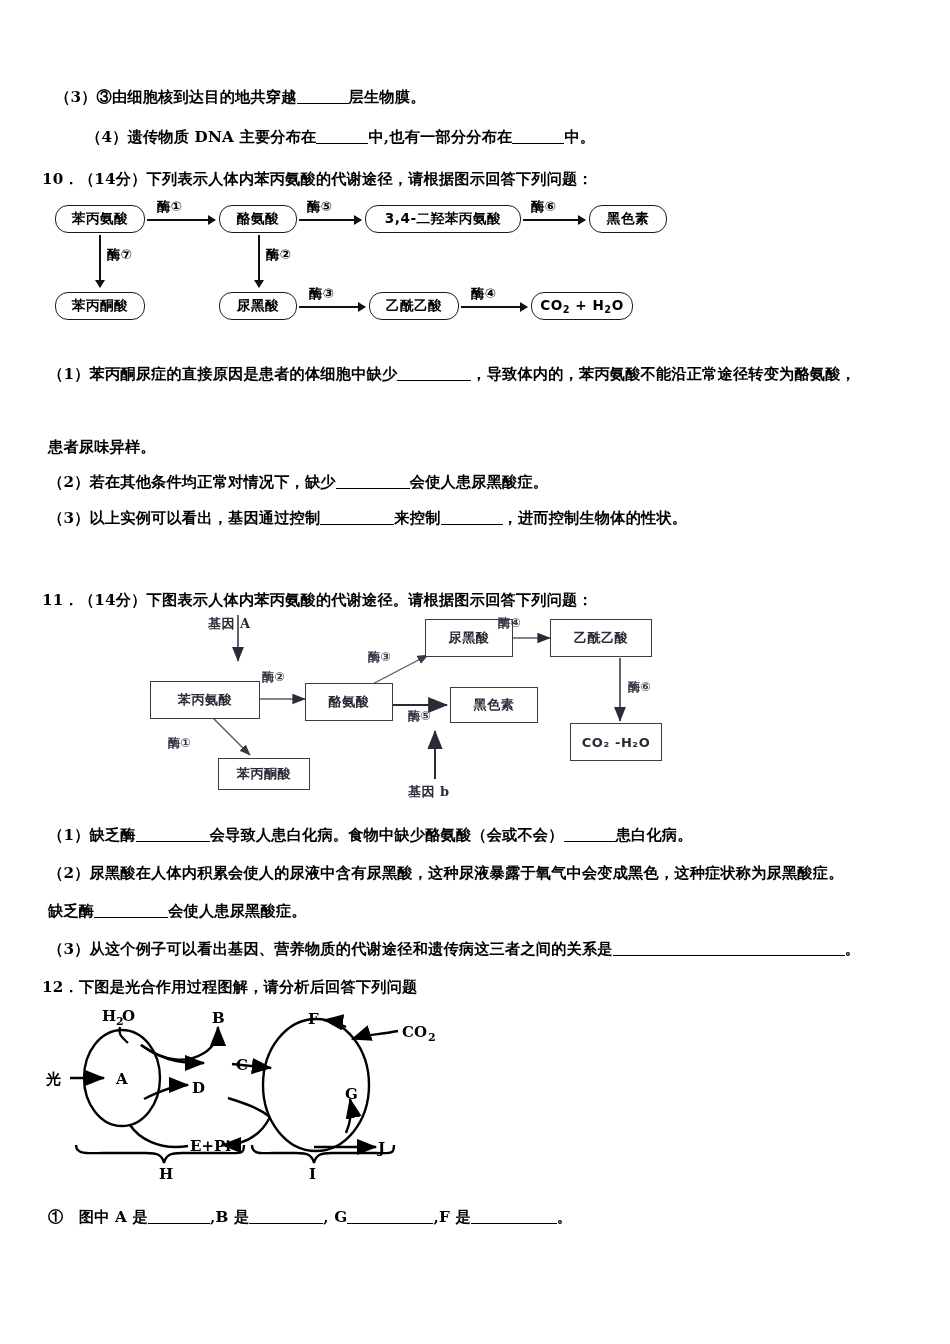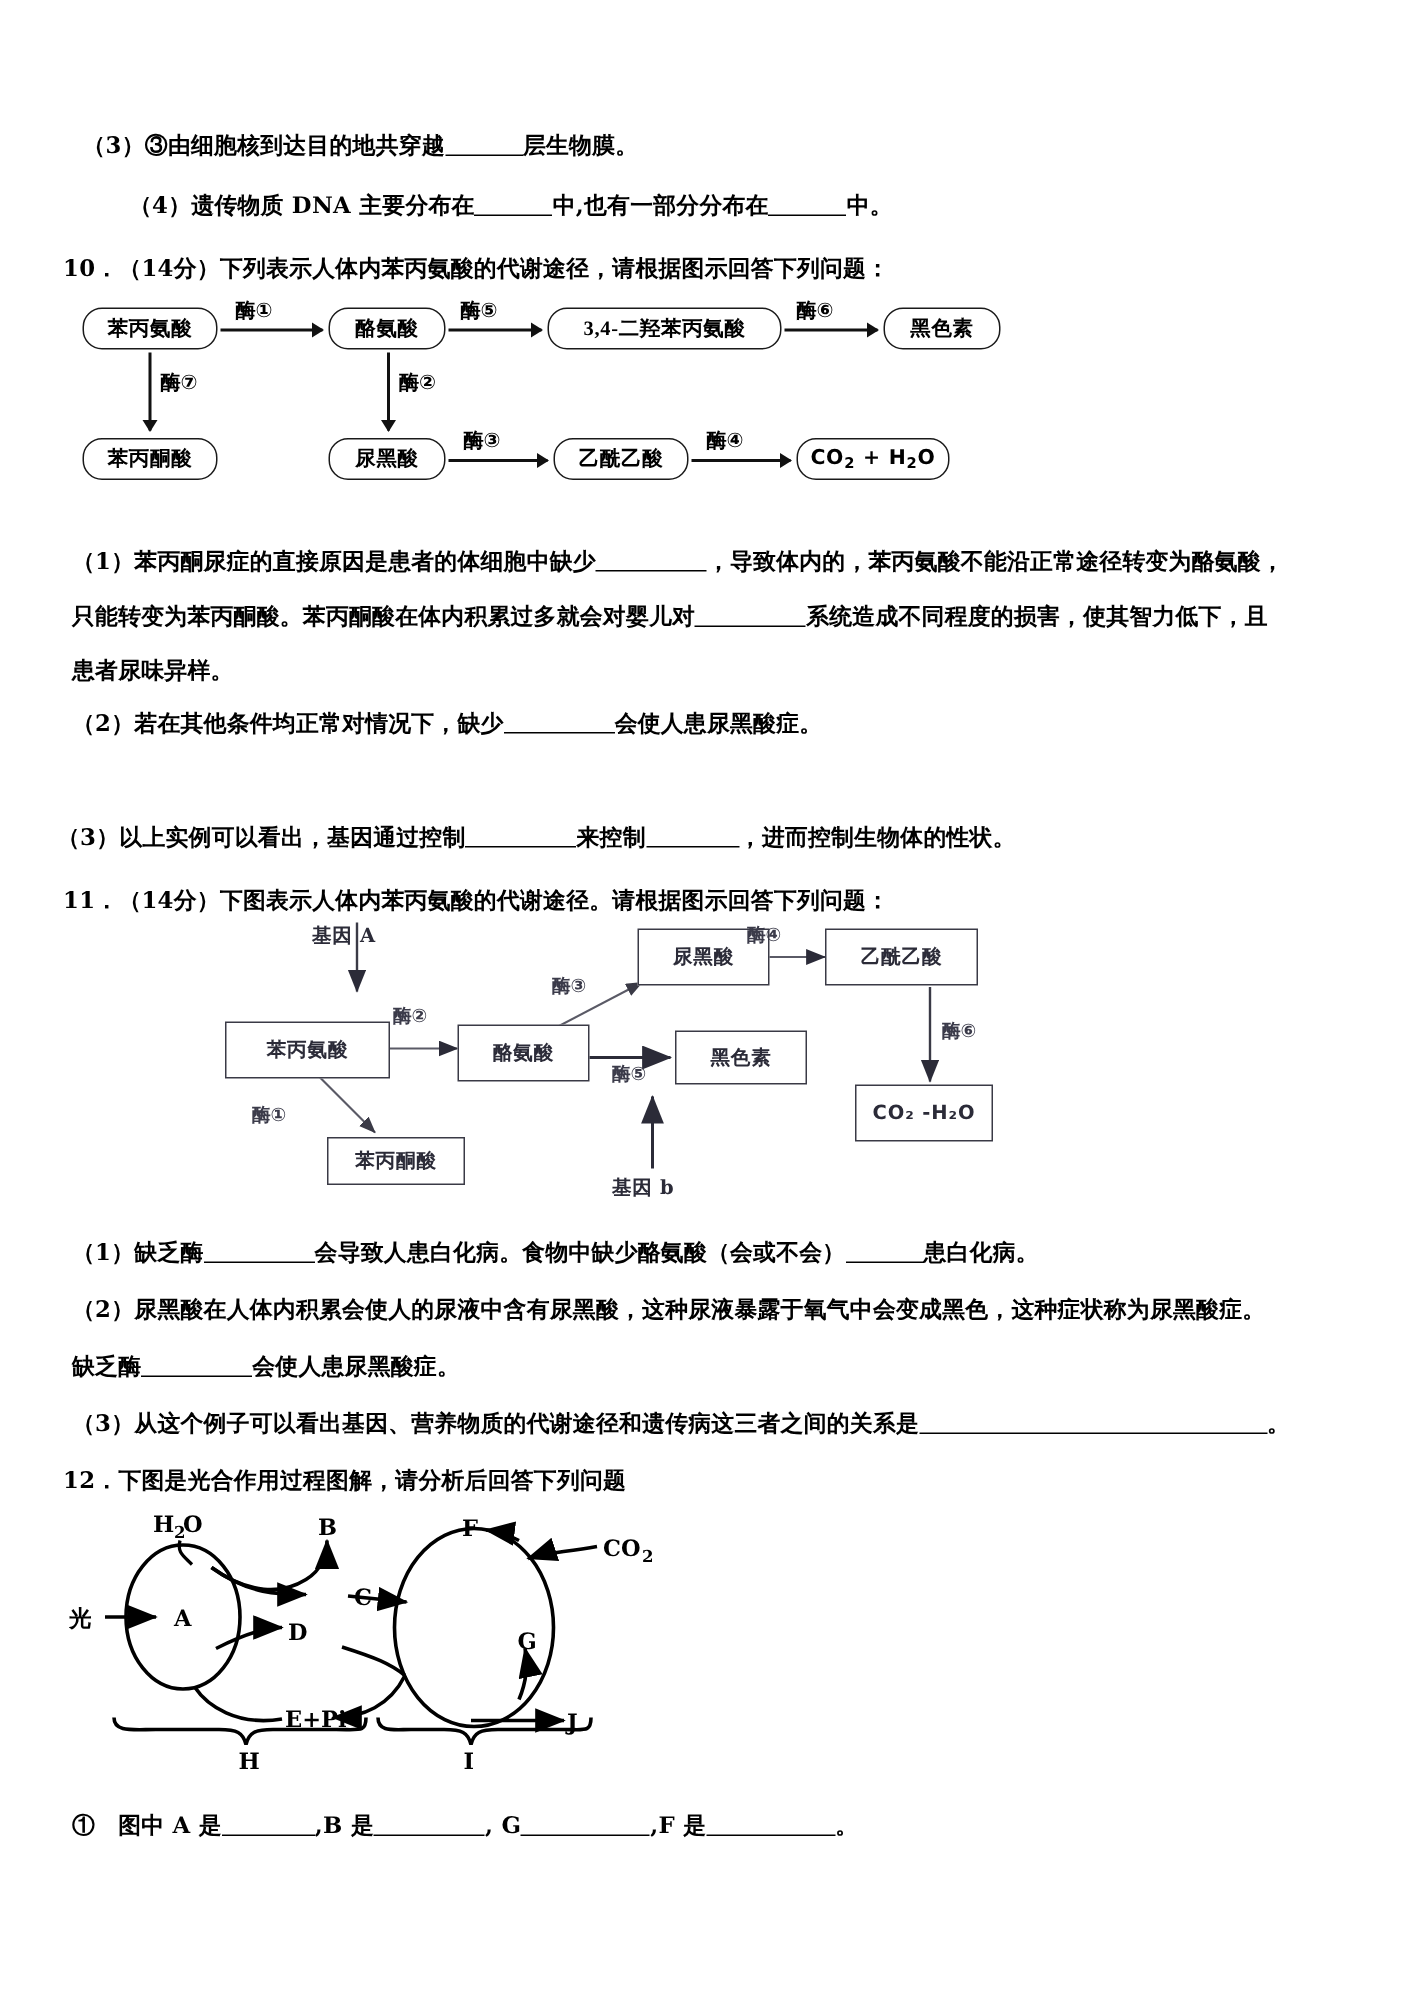--- a/index.html
+++ b/index.html
@@ -176,21 +176,21 @@
   <div id="diagram1">
 
     <div class="rbox" style="left:0px; top:5px; width:90px;">苯丙氨酸</div>
     <div class="harrow" style="left:92px; top:19px; width:68px;"></div>
     <div class="enzlbl" style="left:102px; top:-2px;">酶①</div>
 
     <div class="rbox" style="left:164px; top:5px; width:78px;">酪氨酸</div>
     <div class="harrow" style="left:244px; top:19px; width:62px;"></div>
     <div class="enzlbl" style="left:252px; top:-2px;">酶⑤</div>
 
-    <div class="rbox" style="left:310px; top:5px; width:156px;font-family:Liberation Serif, serif;">3,4-二羟苯丙氨酸</div>
+    <div class="rbox" style="left:310px; top:5px; width:156px;">3,4-二羟苯丙氨酸</div>
     <div class="harrow" style="left:468px; top:19px; width:62px;"></div>
     <div class="enzlbl" style="left:476px; top:-2px;">酶⑥</div>
 
     <div class="rbox" style="left:534px; top:5px; width:78px;">黑色素</div>
 
     <div class="varrow" style="left:44px; top:35px; height:52px;"></div>
     <div class="enzlbl" style="left:52px; top:46px;">酶⑦</div>
 
     <div class="varrow" style="left:203px; top:35px; height:52px;"></div>
     <div class="enzlbl" style="left:211px; top:46px;">酶②</div>
@@ -206,30 +206,27 @@
     <div class="enzlbl" style="left:416px; top:85px;">酶④</div>
 
     <div class="rbox" style="left:476px; top:92px; width:102px;">
       <span>CO<sub>2</sub>&nbsp;+&nbsp;H<sub>2</sub>O</span>
     </div>
   </div>
 
   <div class="qline" style="left:48px; top:365px;">
     <span>（1）苯丙酮尿症的直接原因是患者的体细胞中缺少</span><span class="blank b7"></span><span>，导致体内的，苯丙氨酸不能沿正常途径转变为酪氨酸，</span>
   </div>
-  <div class="qline" style="left:48px; top:402px;">
-    <span>只能转变为苯丙酮酸。苯丙酮酸在体内积累过多就会对婴儿对</span><span class="blank b7"></span><span>系统造成不同程度的损害，使其智力低下，且</span>
-  </div>
   <div class="qline" style="left:48px; top:438px;">患者尿味异样。</div>
 
   <div class="qline" style="left:48px; top:473px;">
     <span>（2）若在其他条件均正常对情况下，缺少</span><span class="blank b7"></span><span>会使人患尿黑酸症。</span>
   </div>
 
-  <div class="qline" style="left:38px; top:509px;margin-top:40px;">
+  <div class="qline" style="left:48px; top:509px;">
     <span>（3）以上实例可以看出，基因通过控制</span><span class="blank b7"></span><span>来控制</span><span class="blank b6"></span><span>，进而控制生物体的性状。</span>
   </div>
 
   <div class="qline" style="left:42px; top:551px;margin-top:40px;">11．（14分）下图表示人体内苯丙氨酸的代谢途径。请根据图示回答下列问题：</div>
 
   <div id="diagram2">
     <svg width="600" height="225" viewBox="0 0 600 225" style="position:absolute; left:0; top:0;">
       <defs>
         <marker id="ah2" markerWidth="9" markerHeight="9" refX="7.5" refY="3.2" orient="auto">
           <path d="M0,0 L8,3.2 L0,6.4 z" fill="#3a3a46"></path>

